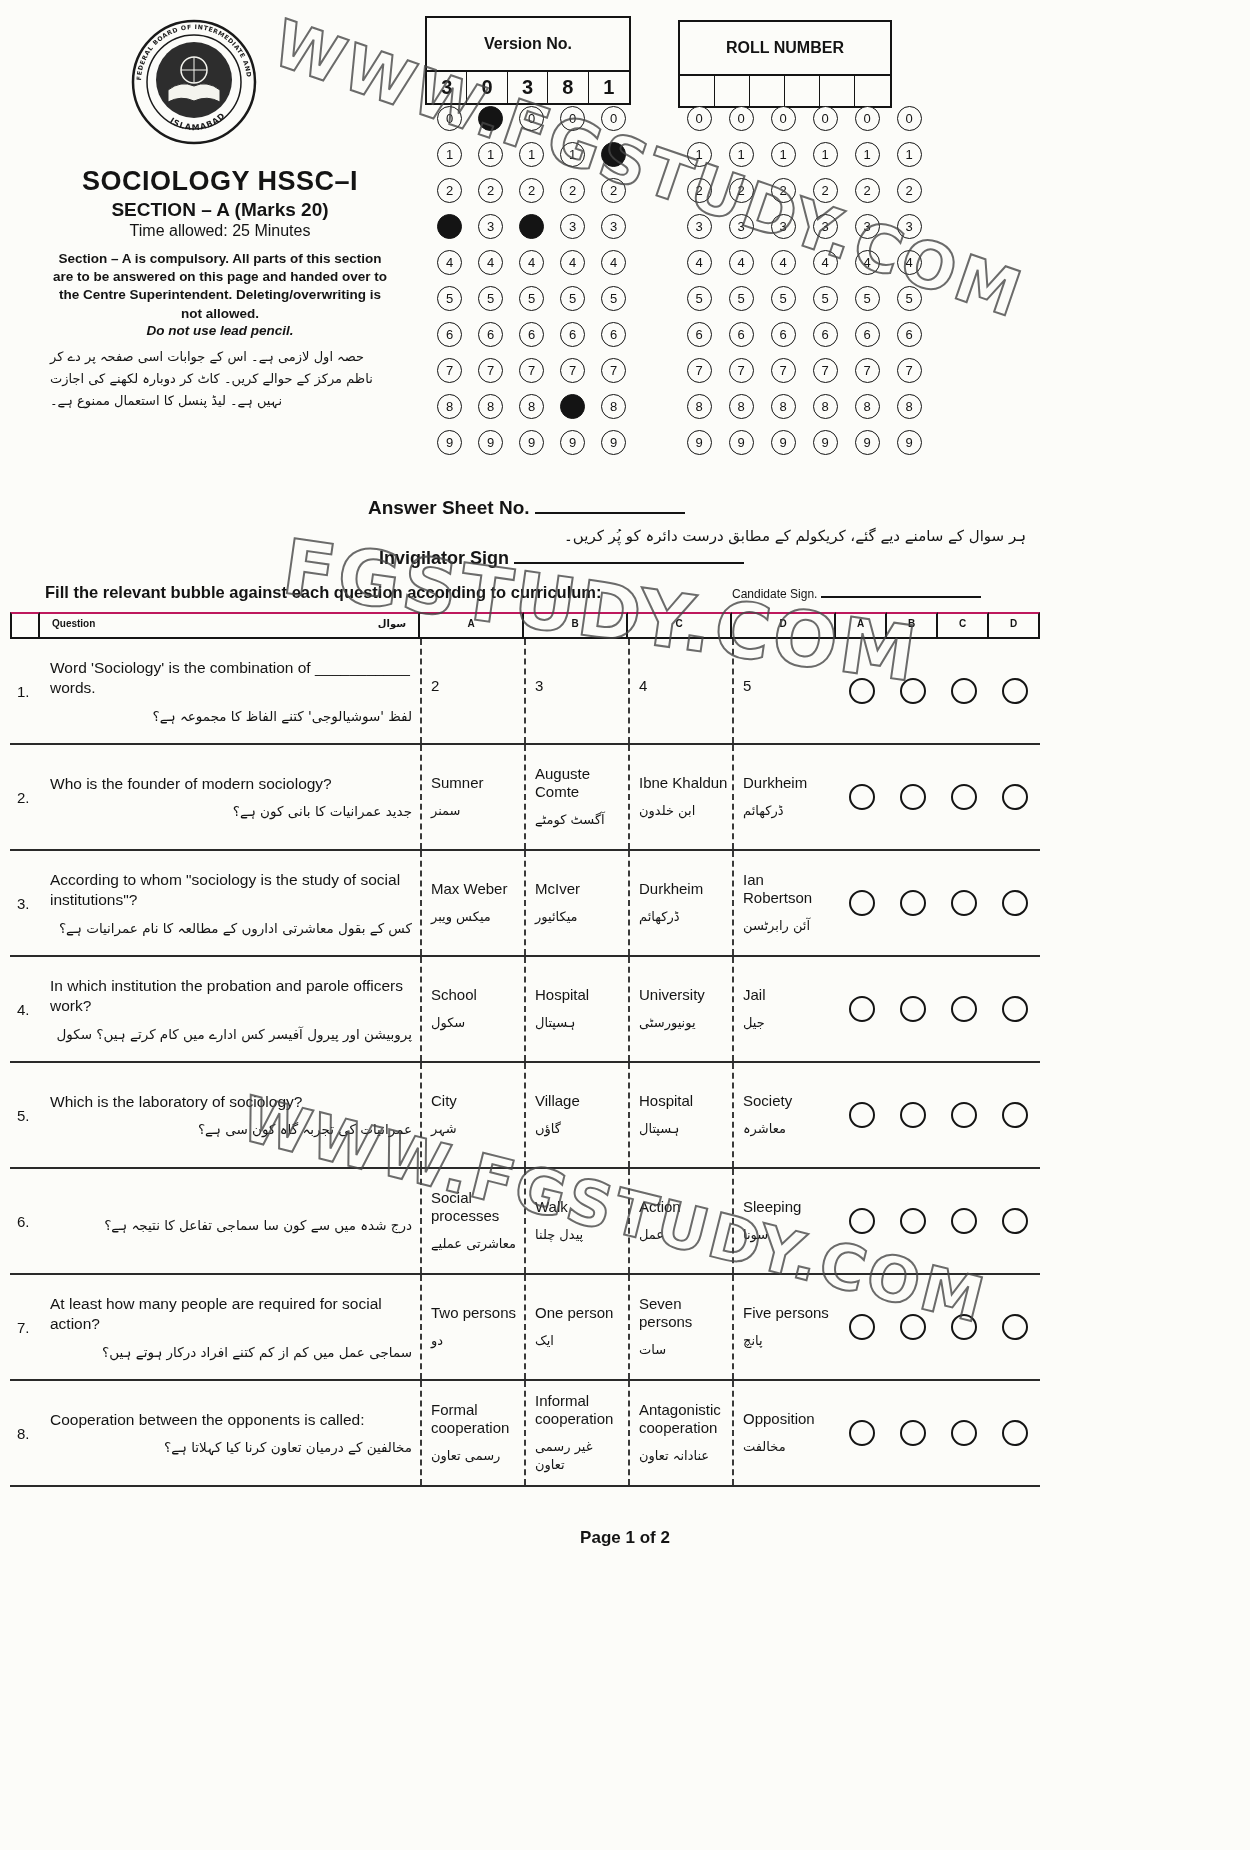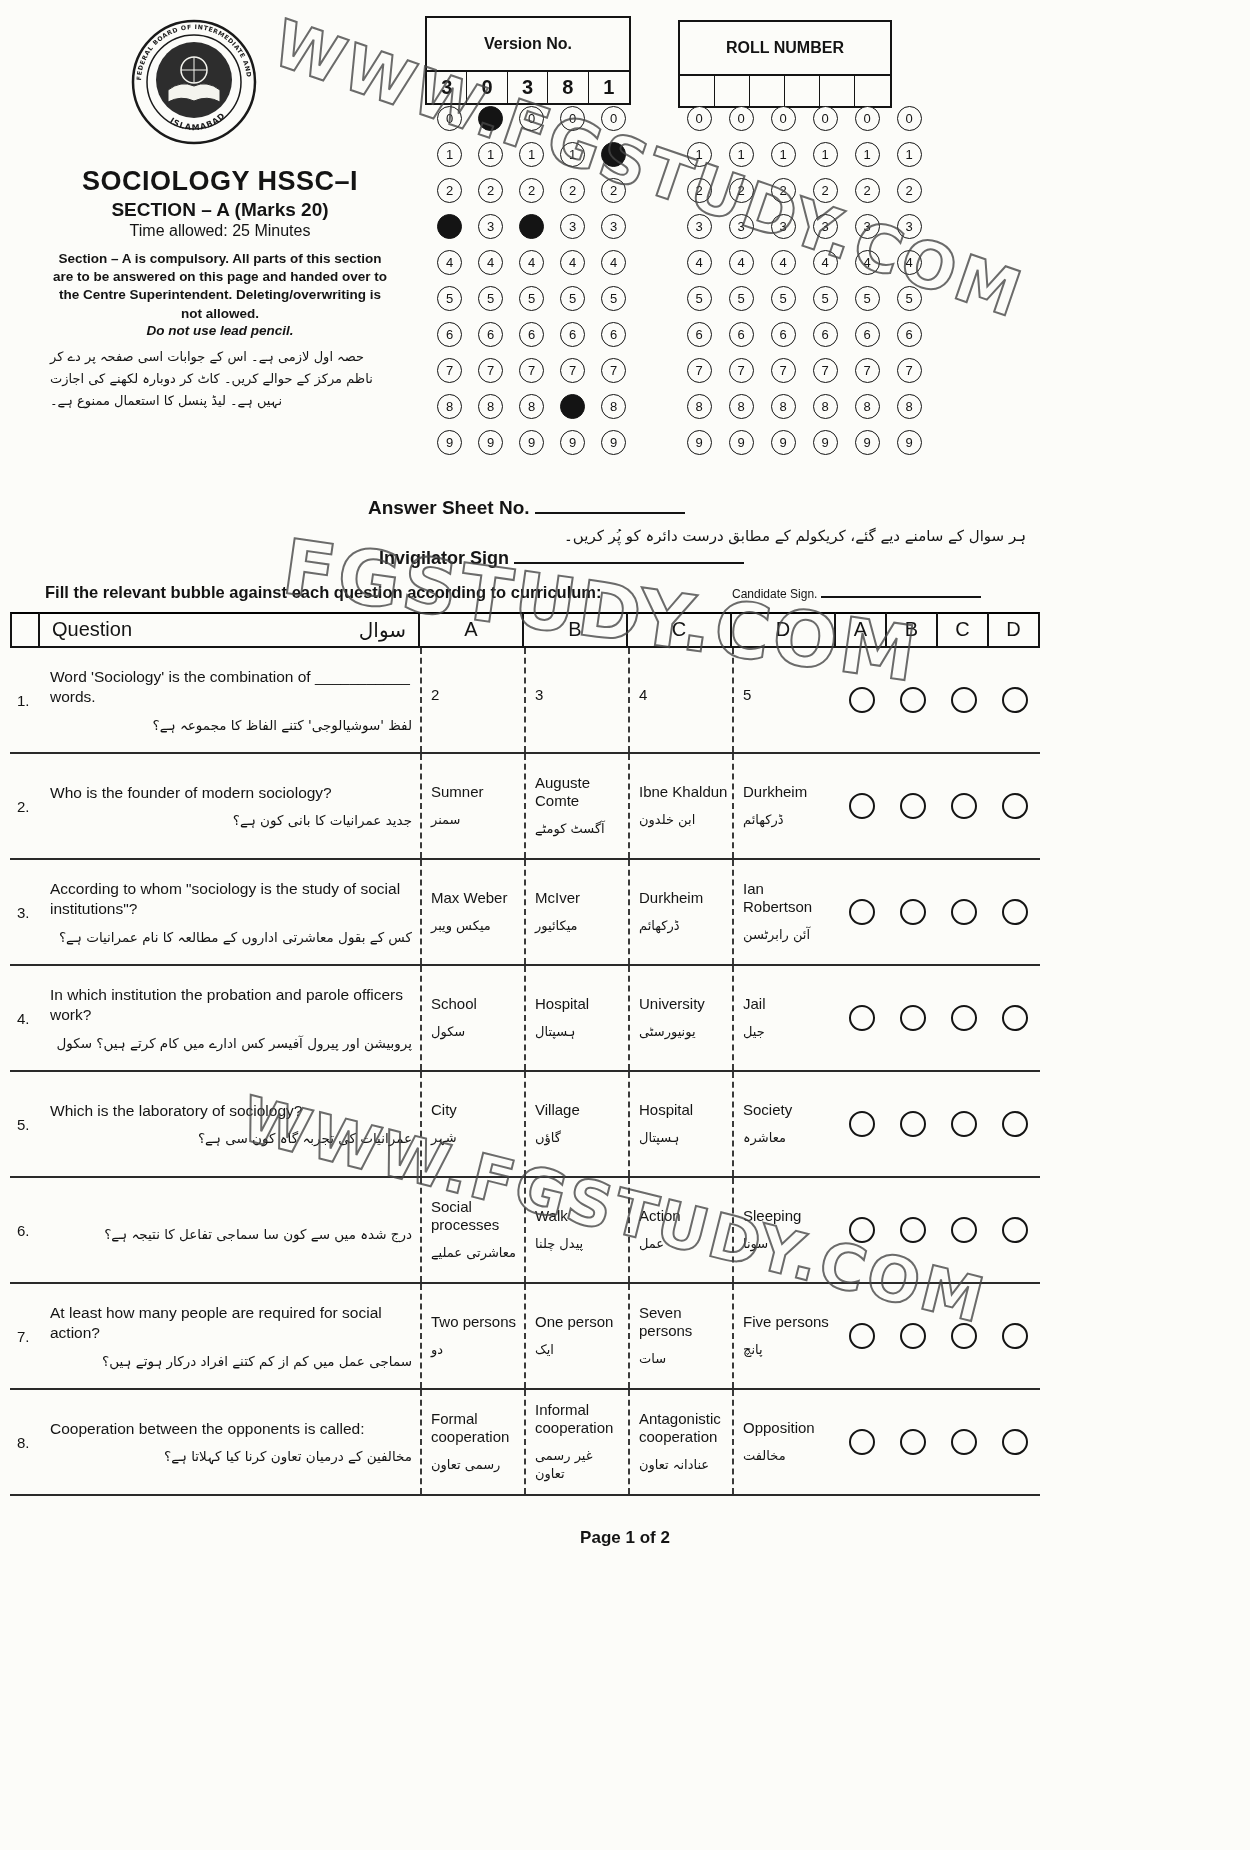--- a/index.html
+++ b/index.html
@@ -53,22 +53,22 @@
   .blank{display:inline-block;border-bottom:2px solid #141414;height:15px;vertical-align:baseline}
   .w150{width:150px}.w230{width:230px}.w160{width:160px}
   .urdu-fill-line{position:absolute;left:18px;top:527px;width:1008px;font-size:15px}
   .invig-line{position:absolute;left:379px;top:548px;font-size:18px;font-weight:bold}
   .fill-instr{position:absolute;left:45px;top:583px;font-size:16.5px;font-weight:bold}
   .cand-line{position:absolute;left:732px;top:583px;font-size:12px;font-weight:normal}
 
   
   .qtable{position:absolute;left:10px;top:612px;width:1030px}
   .thead,.qrow{display:grid;grid-template-columns:30px 380px 104px 104px 104px 104px 51px 51px 51px 51px}
-  .th{border-top:2px solid #000000;border-bottom:2px solid #141414;border-right:2px solid #141414;
-      font-weight:normal;text-align:center;font-size:20px;padding:4px 2px;min-height:27px}
+  .th{border-top:2px solid #be185d;border-bottom:2px solid #141414;border-right:2px solid #141414;
+      font-weight:bold;text-align:center;font-size:10px;padding:4px 2px;min-height:27px}
   .th:first-child{border-left:2px solid #141414}
   .th-q{display:flex;justify-content:space-between;padding:4px 12px;text-align:left}
   .qrow{border-bottom:2px solid #2a2a2a;min-height:106px}
   .c-num{display:flex;align-items:center;padding-left:7px;font-size:15px}
   .c-q{padding:8px 8px 6px 10px;display:flex;flex-direction:column;justify-content:center}
   .q-en{font-size:15.5px;line-height:1.3}
   .q-ur{font-size:13.5px;margin-top:7px;text-align:right;line-height:1.5}
   .c-opt{border-left:2px dashed #3a3a3a;padding:6px 4px 6px 9px;display:flex;flex-direction:column;justify-content:center}
   .o-en{font-size:15px;line-height:1.25}
   .o-ur{font-size:13px;margin-top:9px;text-align:left;line-height:1.4}

